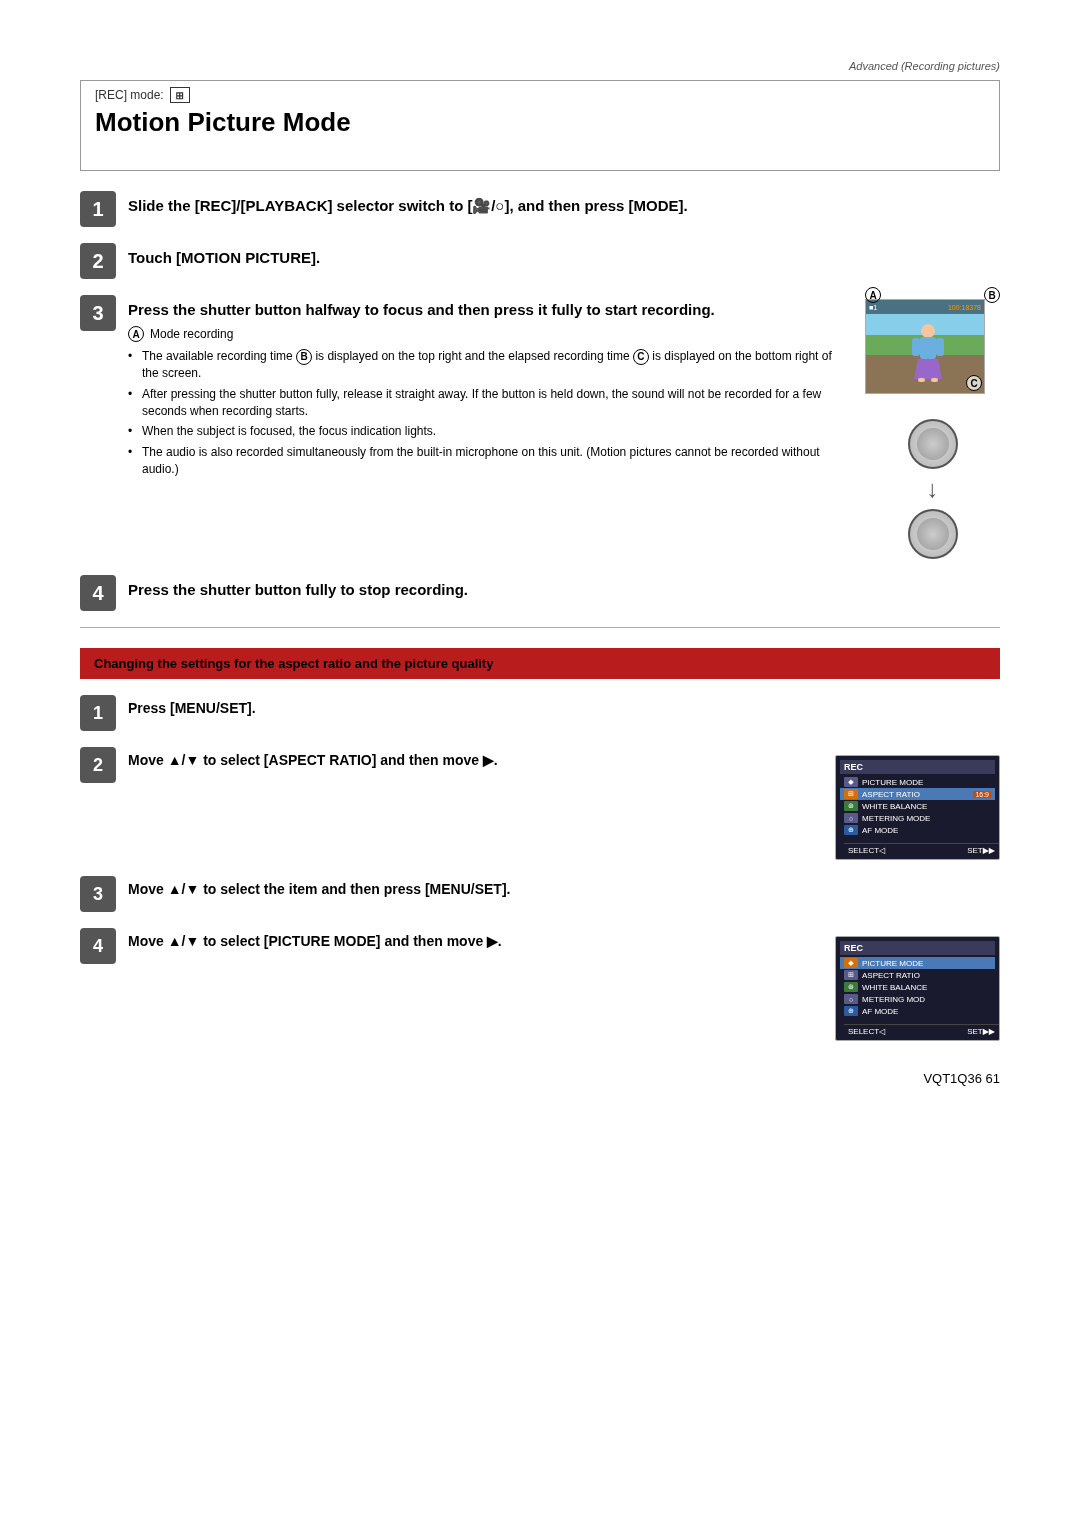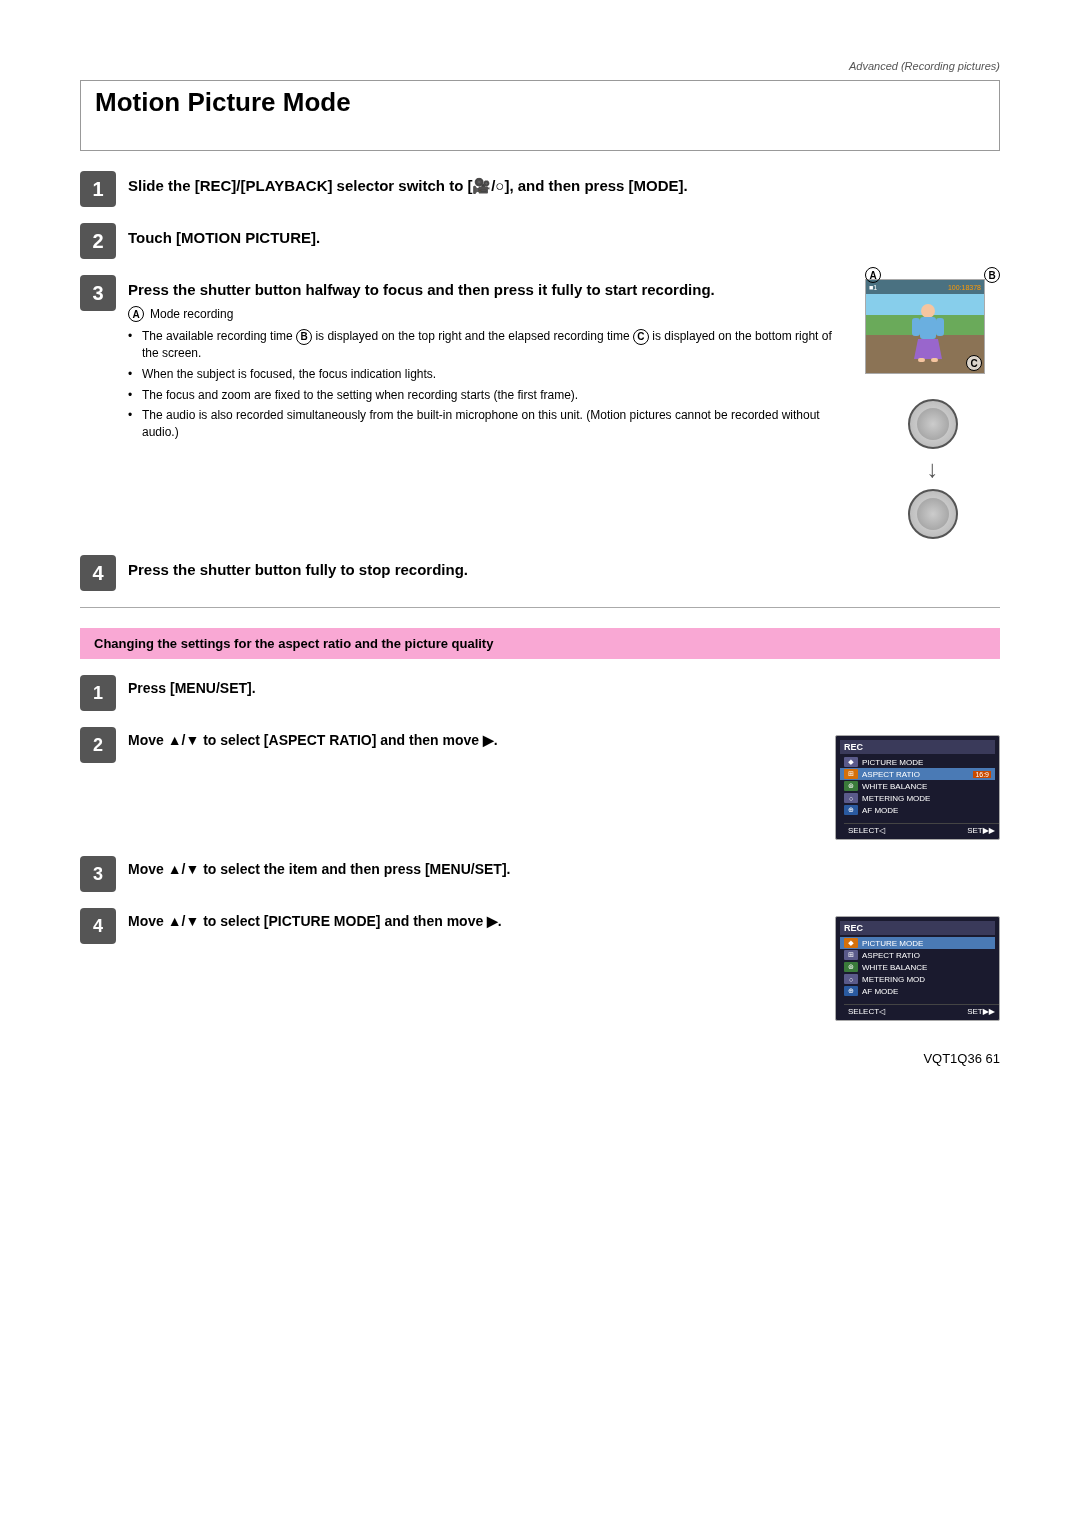--- a/index.html
+++ b/index.html
@@ -135,21 +135,21 @@
 
     .step3-right {
       display: flex;
       flex-direction: column;
       align-items: center;
       gap: 10px;
       margin-top: -10px;
     }
 
     .info-box {
-      background: #f9a8d4;
+      background: #b91c1c;
       padding: 8px 14px;
       margin: 20px 0 16px 0;
       font-weight: bold;
       font-size: 13px;
     }
 
     .menu-screenshot {
       width: 160px;
       height: 100px;
       border: 1px solid #aaa;
@@ -276,20 +276,24 @@
       color: #555;
       line-height: 1;
     }
   </style>
 </head>
 <body>
 
 <div class="top-right-caption">Advanced (Recording pictures)</div>
 
 <div class="rec-mode-box">
+  <div class="rec-mode-line">
+    <span>[REC] mode:</span>
+    <span class="rec-mode-icon">⊞</span>
+  </div>
   <div class="page-title">Motion Picture Mode</div>
 </div>
 
 <div class="step-container" style="margin-top:20px;">
   <div class="step-number" style="background:#555;">1</div>
   <div class="step-content">
     <div class="step-title-large">
       Slide the [REC]/[PLAYBACK] selector switch to [<span style="font-family:serif;">🎥</span>/○], and then press [MODE].
     </div>
   </div>
@@ -307,22 +311,22 @@
   <div class="step-content">
     <div class="step3-wrapper">
       <div class="step3-left">
         <div class="step-title-large">Press the shutter button halfway to focus and then press it fully to start recording.</div>
         <div style="display:flex;align-items:center;gap:6px;margin-bottom:6px;font-size:12px;">
           <span class="circle-label">A</span>
           <span>Mode recording</span>
         </div>
         <ul class="bullet-list">
           <li>The available recording time <span class="circle-label">B</span> is displayed on the top right and the elapsed recording time <span class="circle-label">C</span> is displayed on the bottom right of the screen.</li>
+          <li>After pressing the shutter button fully, release it straight away. If the button is held down, the sound will not be recorded for a few seconds when recording starts.</li>
           <li>When the subject is focused, the focus indication lights.</li>
-          <li>The focus and zoom are fixed to the setting when recording starts (the first frame).</li>
           <li>The audio is also recorded simultaneously from the built-in microphone on this unit. (Motion pictures cannot be recorded without audio.)</li>
         </ul>
       </div>
       <div class="step3-right">
 
         <div style="position:relative;width:135px;height:108px;">
           <span style="position:absolute;top:-2px;left:0;font-size:12px;z-index:2;"><span class="circle-label">A</span></span>
           <span style="position:absolute;top:-2px;right:0;font-size:12px;z-index:2;"><span class="circle-label">B</span></span>
           <div style="margin-top:10px;width:120px;height:95px;border:1px solid #aaa;overflow:hidden;position:relative;">
 

